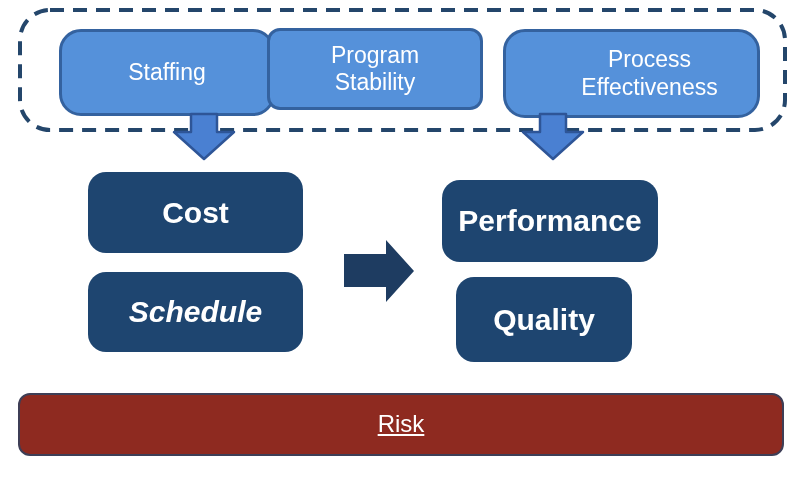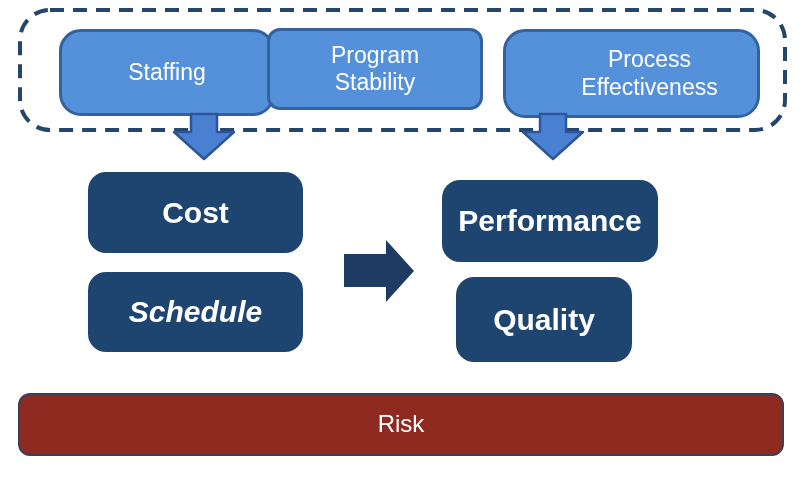--- a/index.html
+++ b/index.html
@@ -61,21 +61,21 @@
   .down-arrow svg{display:block;width:100%;height:100%;}
 
   .right-arrow{position:absolute;left:342px;top:238px;width:74px;height:66px;}
   .right-arrow svg{display:block;width:100%;height:100%;}
 
   .risk-bar{
     left:18px;top:393px;width:766px;height:63px;
     background:var(--risk-fill);
     border:2px solid var(--risk-border);
     border-radius:12px;
-    font-size:24px;font-weight:400;
+    font-size:24px;font-weight:400;text-decoration:underline;
   }
 </style>
 </head>
 <body>
 
 <div class="canvas">
 
   <div class="dashed-group">
     <svg viewBox="0 0 769 124">
       <rect x="2" y="2" width="765" height="120" rx="30" ry="30" fill="none" stroke="#24466b" stroke-width="4" stroke-dasharray="14 9"></rect>

